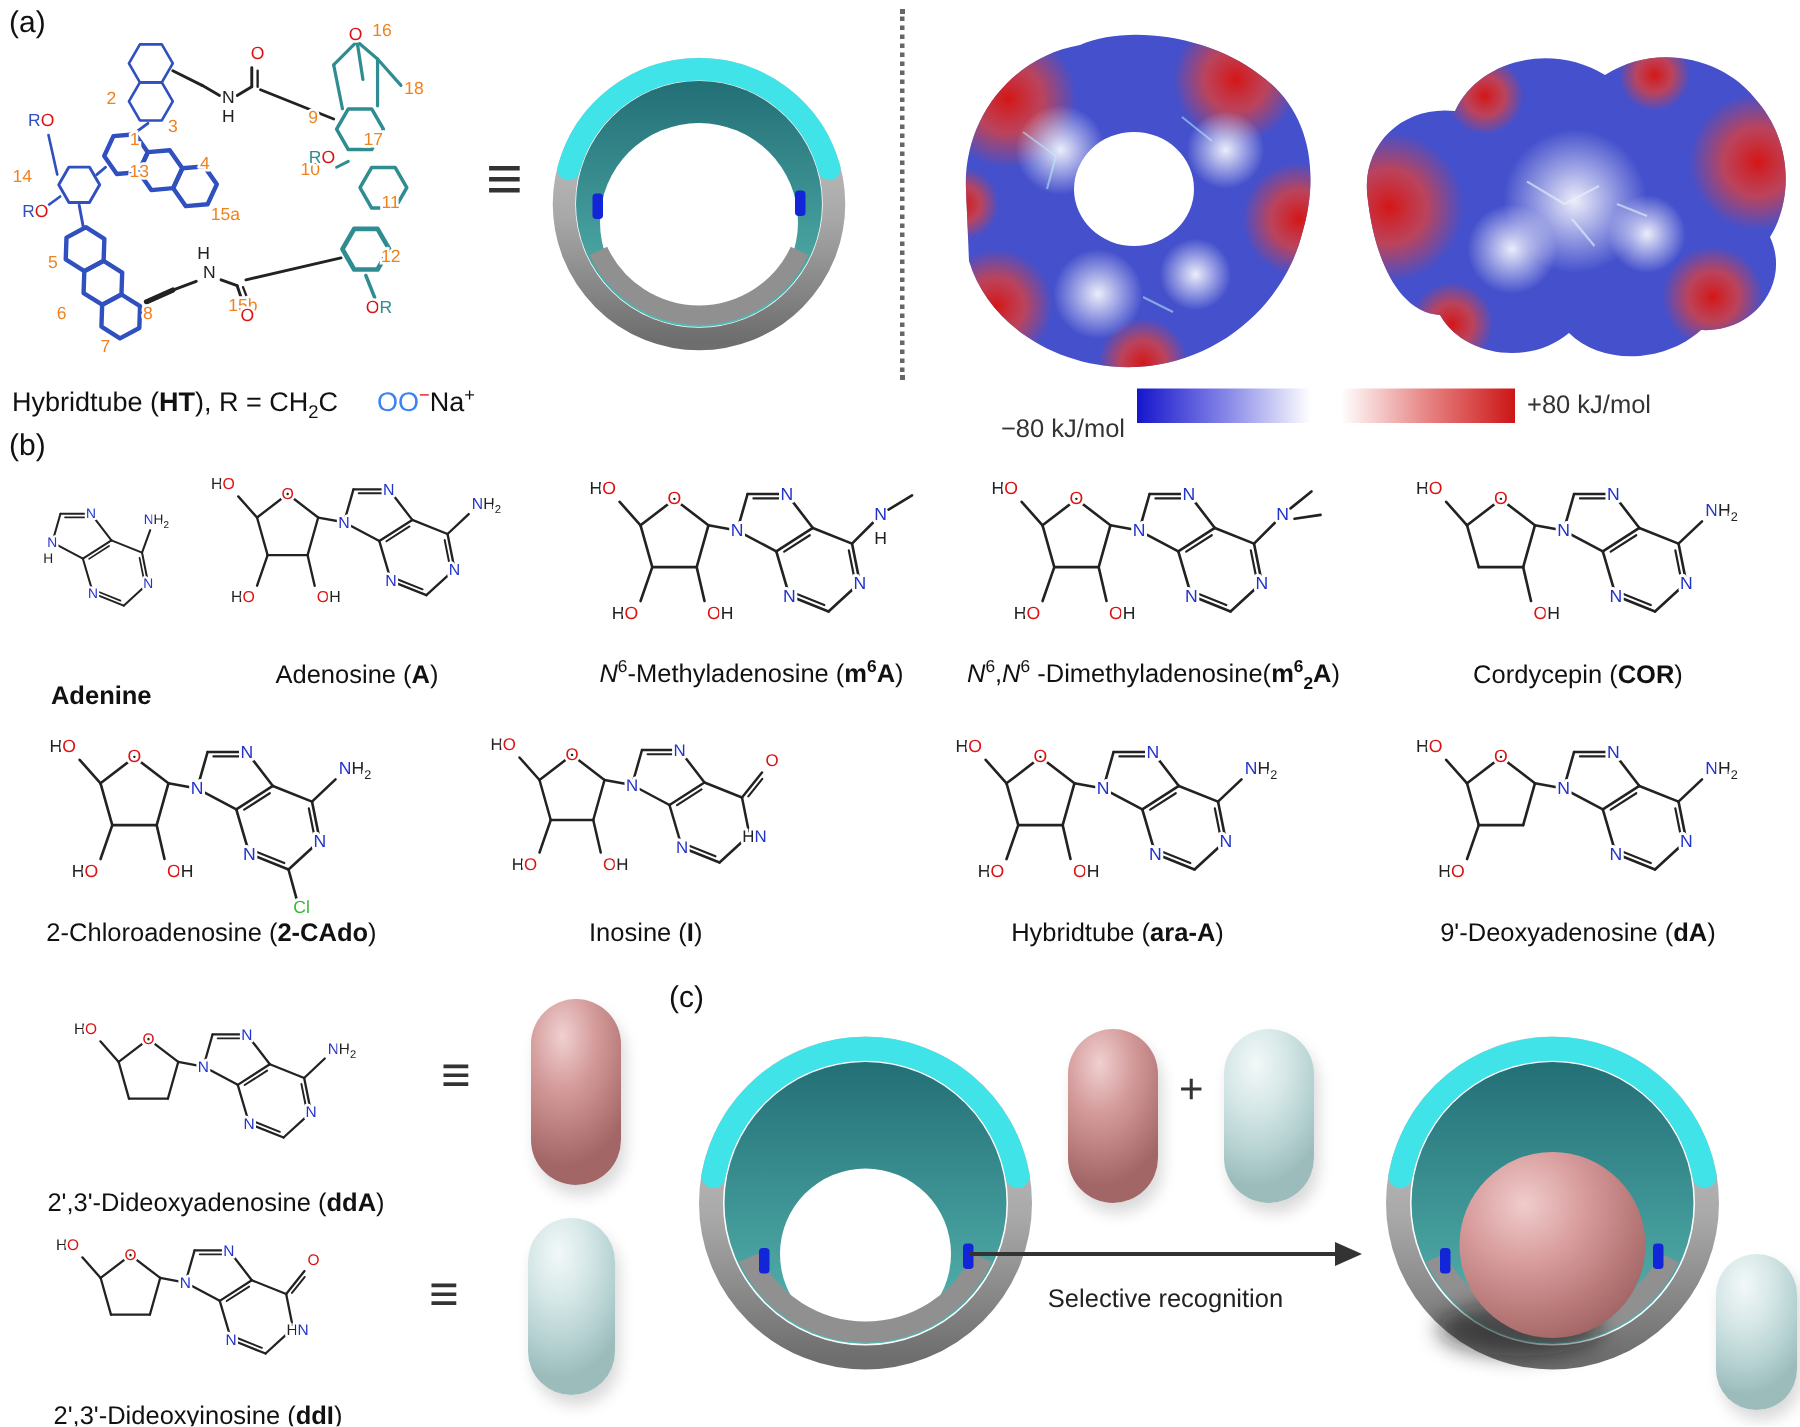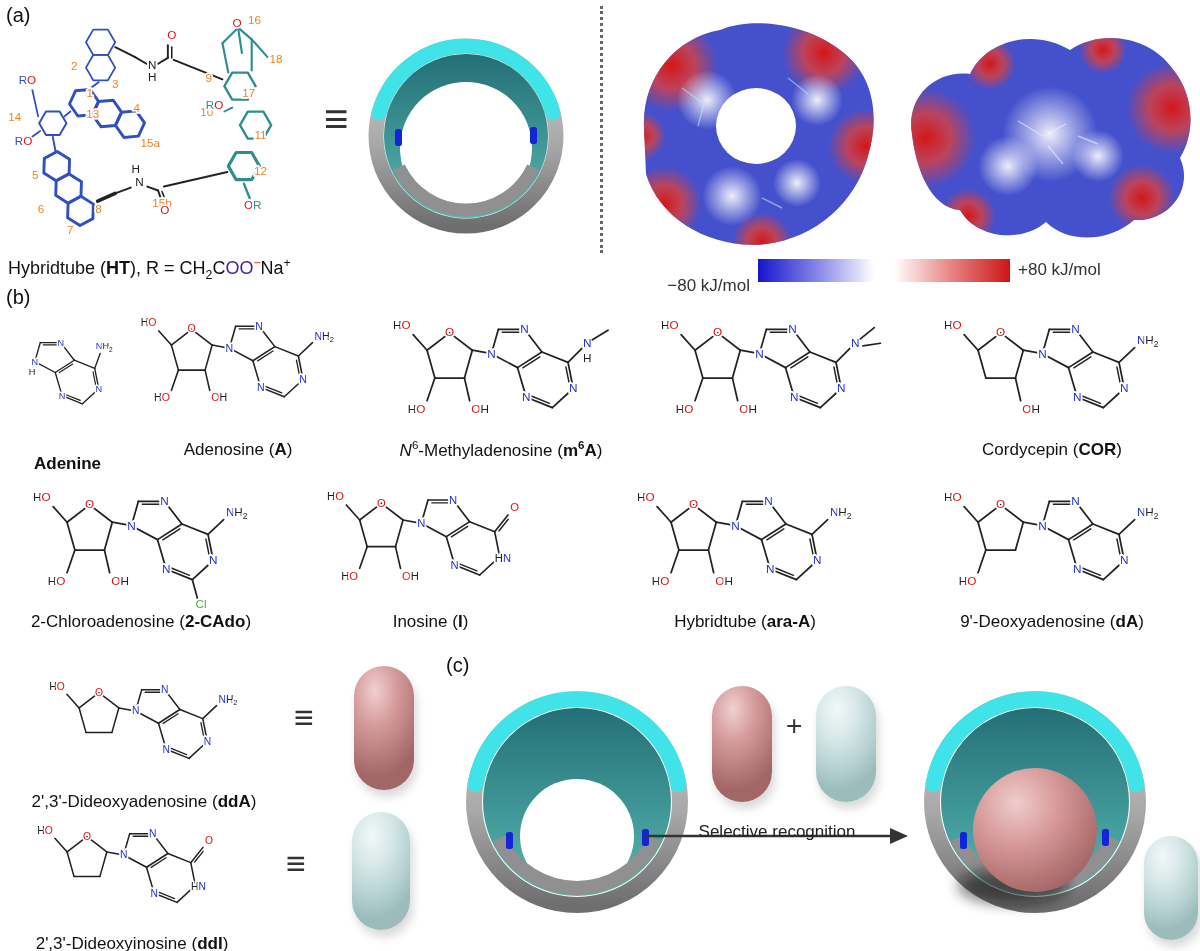--- a/index.html
+++ b/index.html
@@ -7,21 +7,21 @@
         font-family:"Liberation Sans",sans-serif;color:#222;}
   .abs{position:absolute;}
   .plabel{font-size:20px;color:#111;}
   .cap{font-size:17px;color:#111;white-space:nowrap;}
   .cap span.b{font-weight:700;}
   .cap span.i{font-style:italic;}
   .cap span.sup{vertical-align:super;font-size:.68em;}
   .cap span.sub{vertical-align:sub;font-size:.68em;}
   .cap span.bsup{font-weight:700;vertical-align:super;font-size:.68em;}
   .cap span.bsub{font-weight:700;vertical-align:sub;font-size:.68em;}
-  .cap span.red{color:#4c1d95;}
+  .cap span.red{color:#3b82f6;margin-left:26px;}
   .cap span.redsup{color:#dd1111;vertical-align:super;font-size:.68em;}
   .equiv{font-size:42px;color:#333;line-height:1;}
   .equiv2{font-size:34px;color:#333;line-height:1;}
   .plus{font-size:28px;color:#333;line-height:1;}
   .divider{width:0;border-left:3px dotted #666;}
   .colorbar{width:252px;height:23px;
     background:linear-gradient(90deg,#1515cc 0%,#8888e8 24%,#ffffff 46%,#ffffff 54%,#e88888 76%,#cc1515 100%);}
   .cbar-label{font-size:17px;color:#333;white-space:nowrap;}
   .mol-cell{position:absolute;display:flex;flex-direction:column;align-items:center;}
   .mol-cap{margin-top:auto;font-size:17px;white-space:nowrap;}
@@ -339,20 +339,21 @@
         <line x1="205.56602570265088" y1="79.16679485946983" x2="209.76602570265086" y2="100.16679485946983" stroke="#222222" stroke-width="1.7" stroke-linecap="round"></line>
         <text x="120" y="68.5" text-anchor="middle" font-size="13.5" paint-order="stroke" stroke="#fff" stroke-width="4.5" stroke-linejoin="round"><tspan fill="#2233cc">N</tspan></text>
         <text x="158" y="40.5" text-anchor="middle" font-size="13.5" paint-order="stroke" stroke="#fff" stroke-width="4.5" stroke-linejoin="round"><tspan fill="#2233cc">N</tspan></text>
         <text x="160" y="118.5" text-anchor="middle" font-size="13.5" paint-order="stroke" stroke="#fff" stroke-width="4.5" stroke-linejoin="round"><tspan fill="#2233cc">N</tspan></text>
         <text x="214" y="108.5" text-anchor="middle" font-size="13.5" paint-order="stroke" stroke="#fff" stroke-width="4.5" stroke-linejoin="round"><tspan fill="#2233cc">N</tspan></text>
         <line x1="208" y1="74" x2="224" y2="58" stroke="#222222" stroke-width="2" stroke-linecap="round"></line>
         <text x="230" y="56" text-anchor="middle" font-size="13.5" paint-order="stroke" stroke="#fff" stroke-width="4.5" stroke-linejoin="round"><tspan fill="#2233cc">N</tspan></text>
         <line x1="236" y1="47" x2="252" y2="34" stroke="#222222" stroke-width="2" stroke-linecap="round"></line>
         <line x1="239" y1="55" x2="259" y2="52" stroke="#222222" stroke-width="2" stroke-linecap="round"></line>
       </svg>
+    <div class="mol-cap cap"><span class="i">N</span><span class="sup">6</span><span>,</span><span class="i">N</span><span class="sup">6</span><span> -Dimethyladenosine(</span><span class="b">m</span><span class="bsup">6</span><span class="bsub">2</span><span class="b">A</span><span>)</span></div>
   </div>
   <div class="mol-cell" style="left:912px;top:298px;width:280px;height:162px">
     <svg class="mol-svg" viewBox="0 0 262 162" width="228" height="141">
         <line x1="72" y1="40" x2="98" y2="60" stroke="#222222" stroke-width="2" stroke-linecap="round"></line>
         <line x1="98" y1="60" x2="89" y2="92" stroke="#222222" stroke-width="2" stroke-linecap="round"></line>
         <line x1="89" y1="92" x2="55" y2="92" stroke="#222222" stroke-width="2" stroke-linecap="round"></line>
         <line x1="55" y1="92" x2="46" y2="60" stroke="#222222" stroke-width="2" stroke-linecap="round"></line>
         <line x1="46" y1="60" x2="72" y2="40" stroke="#222222" stroke-width="2" stroke-linecap="round"></line>
         <line x1="46" y1="60" x2="30" y2="42" stroke="#222222" stroke-width="2" stroke-linecap="round"></line>
         <text x="17" y="36" text-anchor="middle" font-size="13.5" paint-order="stroke" stroke="#fff" stroke-width="4.5" stroke-linejoin="round"><tspan fill="#222">H</tspan><tspan fill="#dd1111">O</tspan></text>
@@ -624,21 +625,21 @@
   </svg>
 
   <div class="abs capsule pink" style="left:712px;top:686px;width:60px;height:116px"></div>
   <div class="abs plus" style="left:786px;top:712px">+</div>
   <div class="abs capsule blue" style="left:816px;top:686px;width:60px;height:116px"></div>
 
   <svg class="abs" style="left:644px;top:824px" width="266" height="24" viewBox="0 0 266 24">
     <line x1="2" y1="12" x2="246" y2="12" stroke="#333" stroke-width="2.6"></line>
     <polygon points="246,4 264,12 246,20" fill="#333"></polygon>
   </svg>
-  <div class="abs arrow-label" style="left:652px;top:822px;width:250px">Selective recognition</div>
+  <div class="abs arrow-label" style="left:652px;top:856px;width:250px">Selective recognition</div>
 
   <svg class="abs" style="left:918px;top:678px" width="234" height="254" viewBox="0 0 234 254">
     <defs>
       <radialGradient id="gBall" cx="35%" cy="28%" r="80%">
         <stop offset="0" stop-color="#f0cccc"></stop>
           <stop offset="0.4" stop-color="#d89c9c"></stop>
         <stop offset="0.75" stop-color="#b87878"></stop>
           <stop offset="1" stop-color="#9e6262"></stop>
       </radialGradient>
       <filter id="blur1" x="-50%" y="-50%" width="200%" height="200%">

